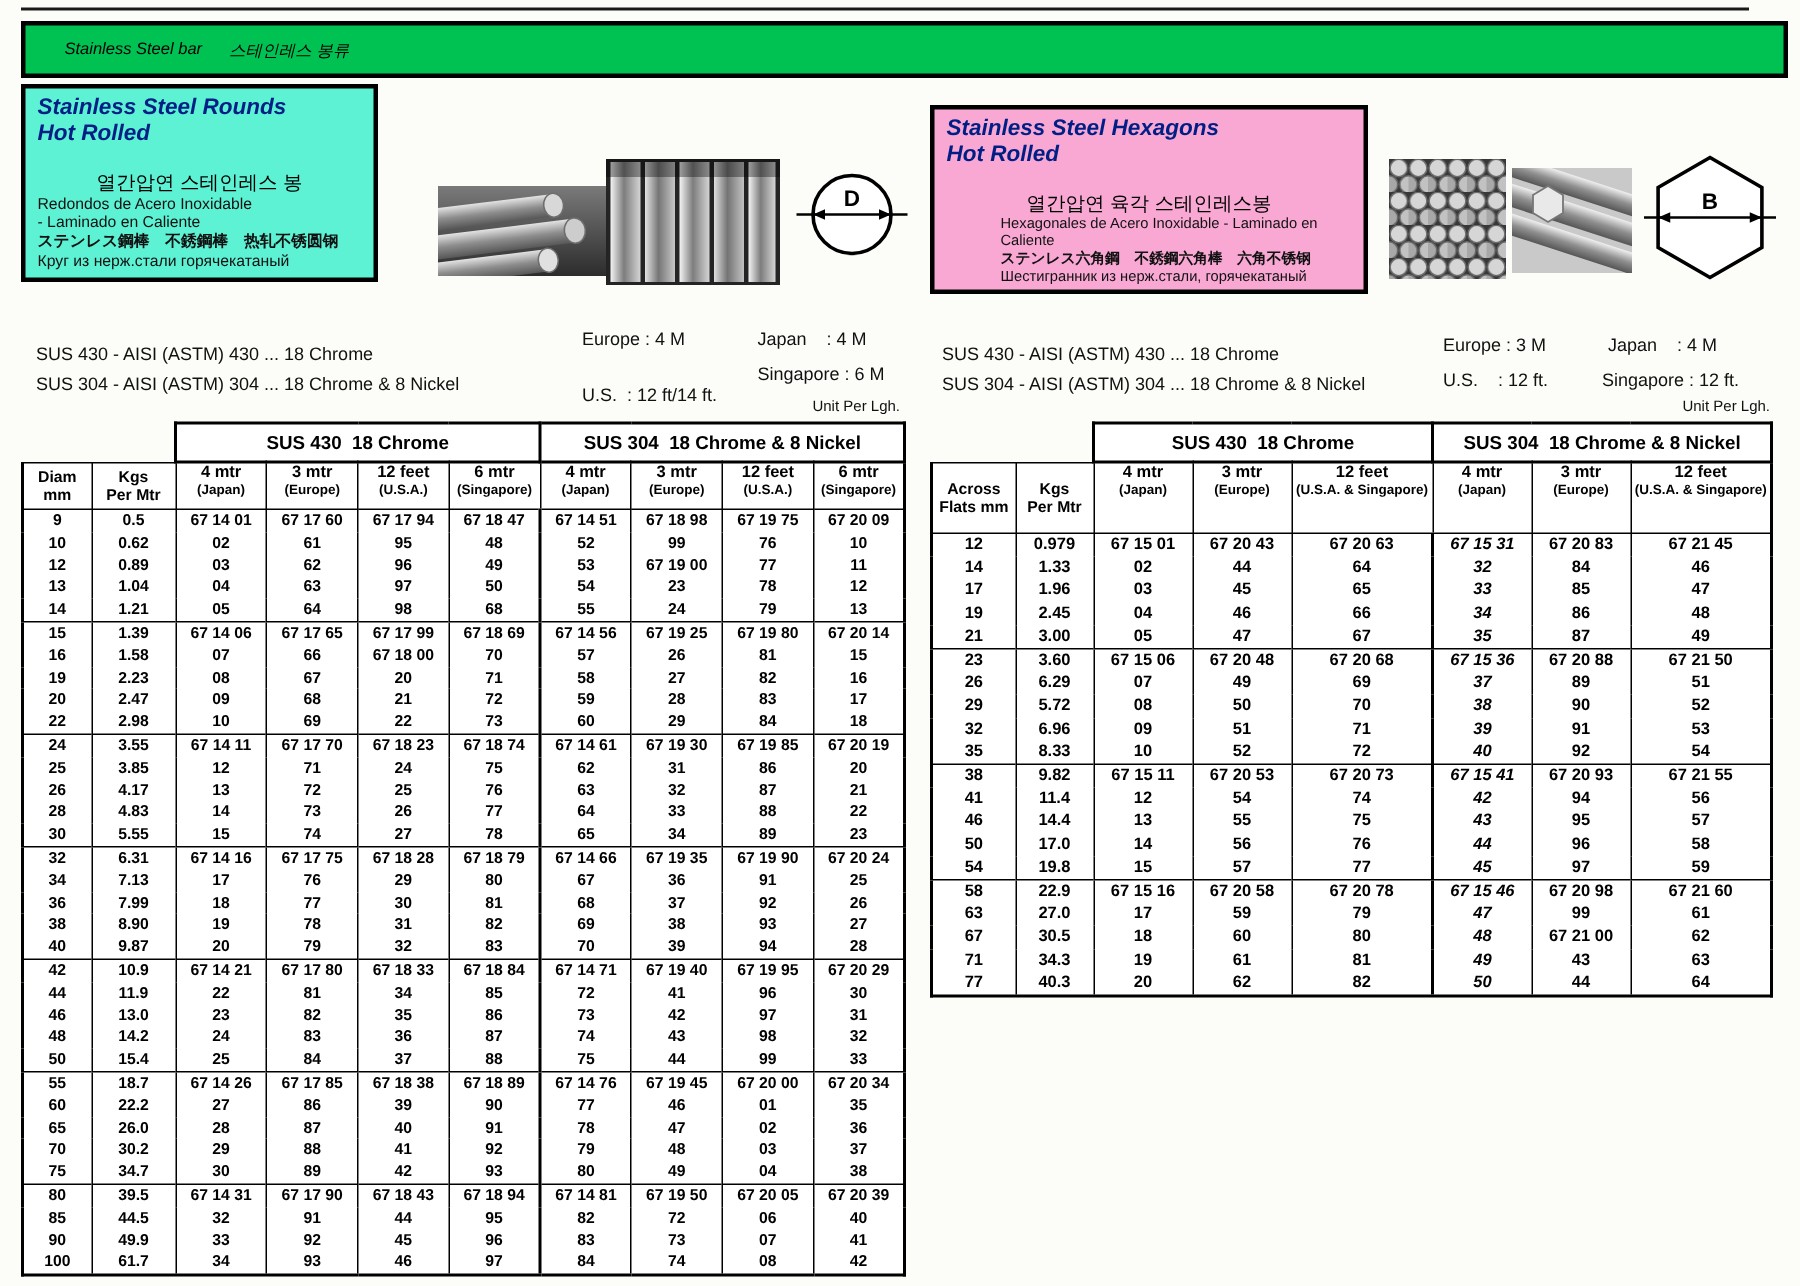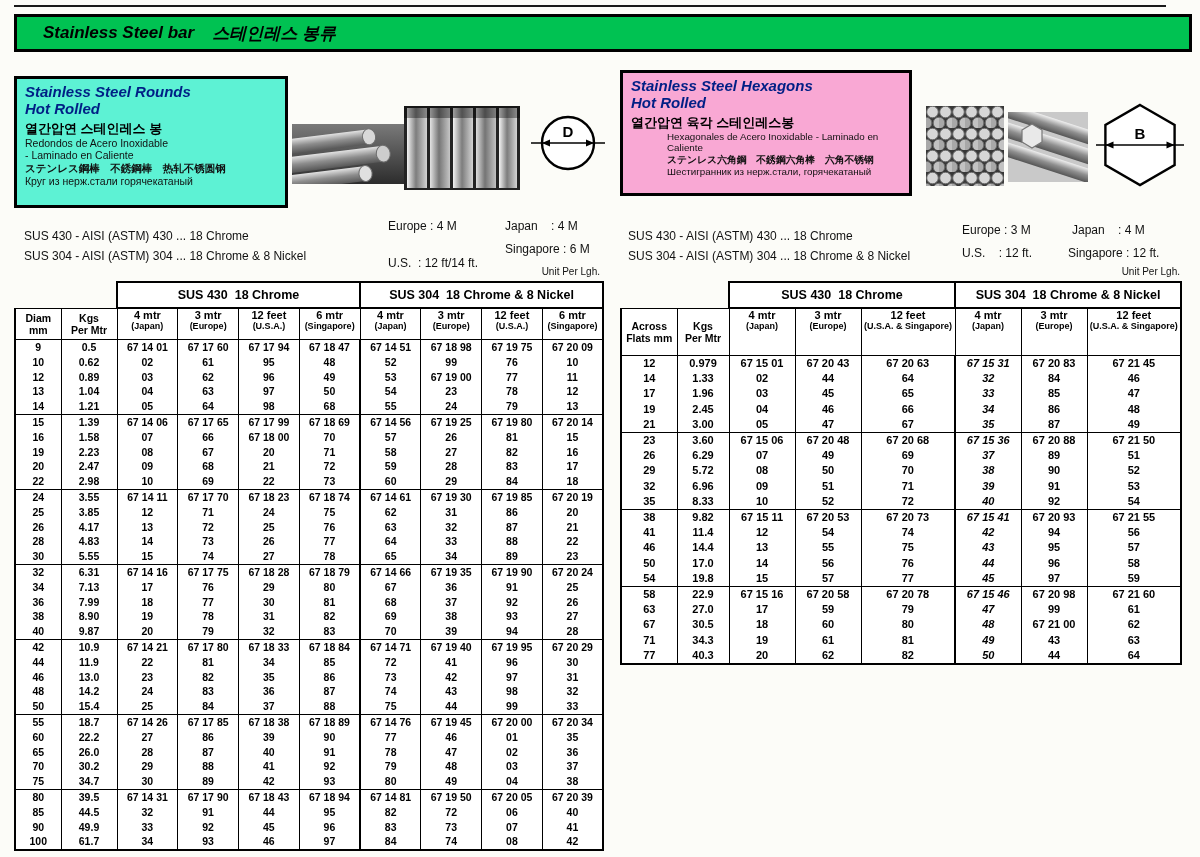--- a/index.html
+++ b/index.html
@@ -1,26 +1,26 @@
 <!DOCTYPE html>
 <html><head>
 <meta charset="utf-8">
 <style>
   html,body{margin:0;padding:0;}
   body{width:1200px;height:857px;background:#fbfbf7;font-family:"Liberation Sans",sans-serif;color:#111;}
   .page{position:relative;width:1200px;height:857px;overflow:hidden;background:#fcfcf8;}
   .topline{position:absolute;left:14px;top:5px;width:1152px;height:2px;background:#1a1a1a;}
   .banner{position:absolute;left:14px;top:14px;width:1146px;height:32px;border:3px solid #000;background:#00c252;
           display:flex;align-items:center;padding-left:26px;gap:18px;}
-  .banner span{font-size:17px;font-weight:bold;font-style:italic;color:#000;}
+  .banner span{font-size:11px;font-weight:normal;font-style:italic;color:#000;}
   .infobox{position:absolute;border:3px solid #000;background:#5df2d4;padding:5px 8px 3px 8px;box-sizing:border-box;}
-  .infobox.rounds{left:14px;top:76px;width:274px;height:132px;}
+  .infobox.rounds{left:14px;top:56px;width:238px;height:132px;}
   .infobox.hex{left:620px;top:70px;width:292px;height:126px;}
   .box-title{font-size:15px;font-weight:bold;font-style:italic;color:#001f85;line-height:1.12;}
-  .box-ko{font-size:13px;font-weight:bold;color:#000;margin-top:4px;line-height:1.15;}
+  .box-ko{font-size:13px;font-weight:normal;color:#000;margin-top:17px;line-height:1.15;text-align:center;}
   .box-sm{font-size:10.5px;line-height:1.22;}
   .box-sm.cjk{font-weight:bold;}
   .infobox.hex .box-sm{font-size:9.8px;padding-left:36px;}
   .photo{position:absolute;}
   .lenline{position:absolute;font-size:12px;white-space:pre;}
   .gradeline{position:absolute;font-size:12px;white-space:pre;}
   .unitnote{position:absolute;font-size:10px;text-align:right;width:120px;}
   
   table.ptable{position:absolute;border-collapse:collapse;table-layout:fixed;background:transparent;}
   .t-rounds{left:14px;top:281px;width:588px;}

